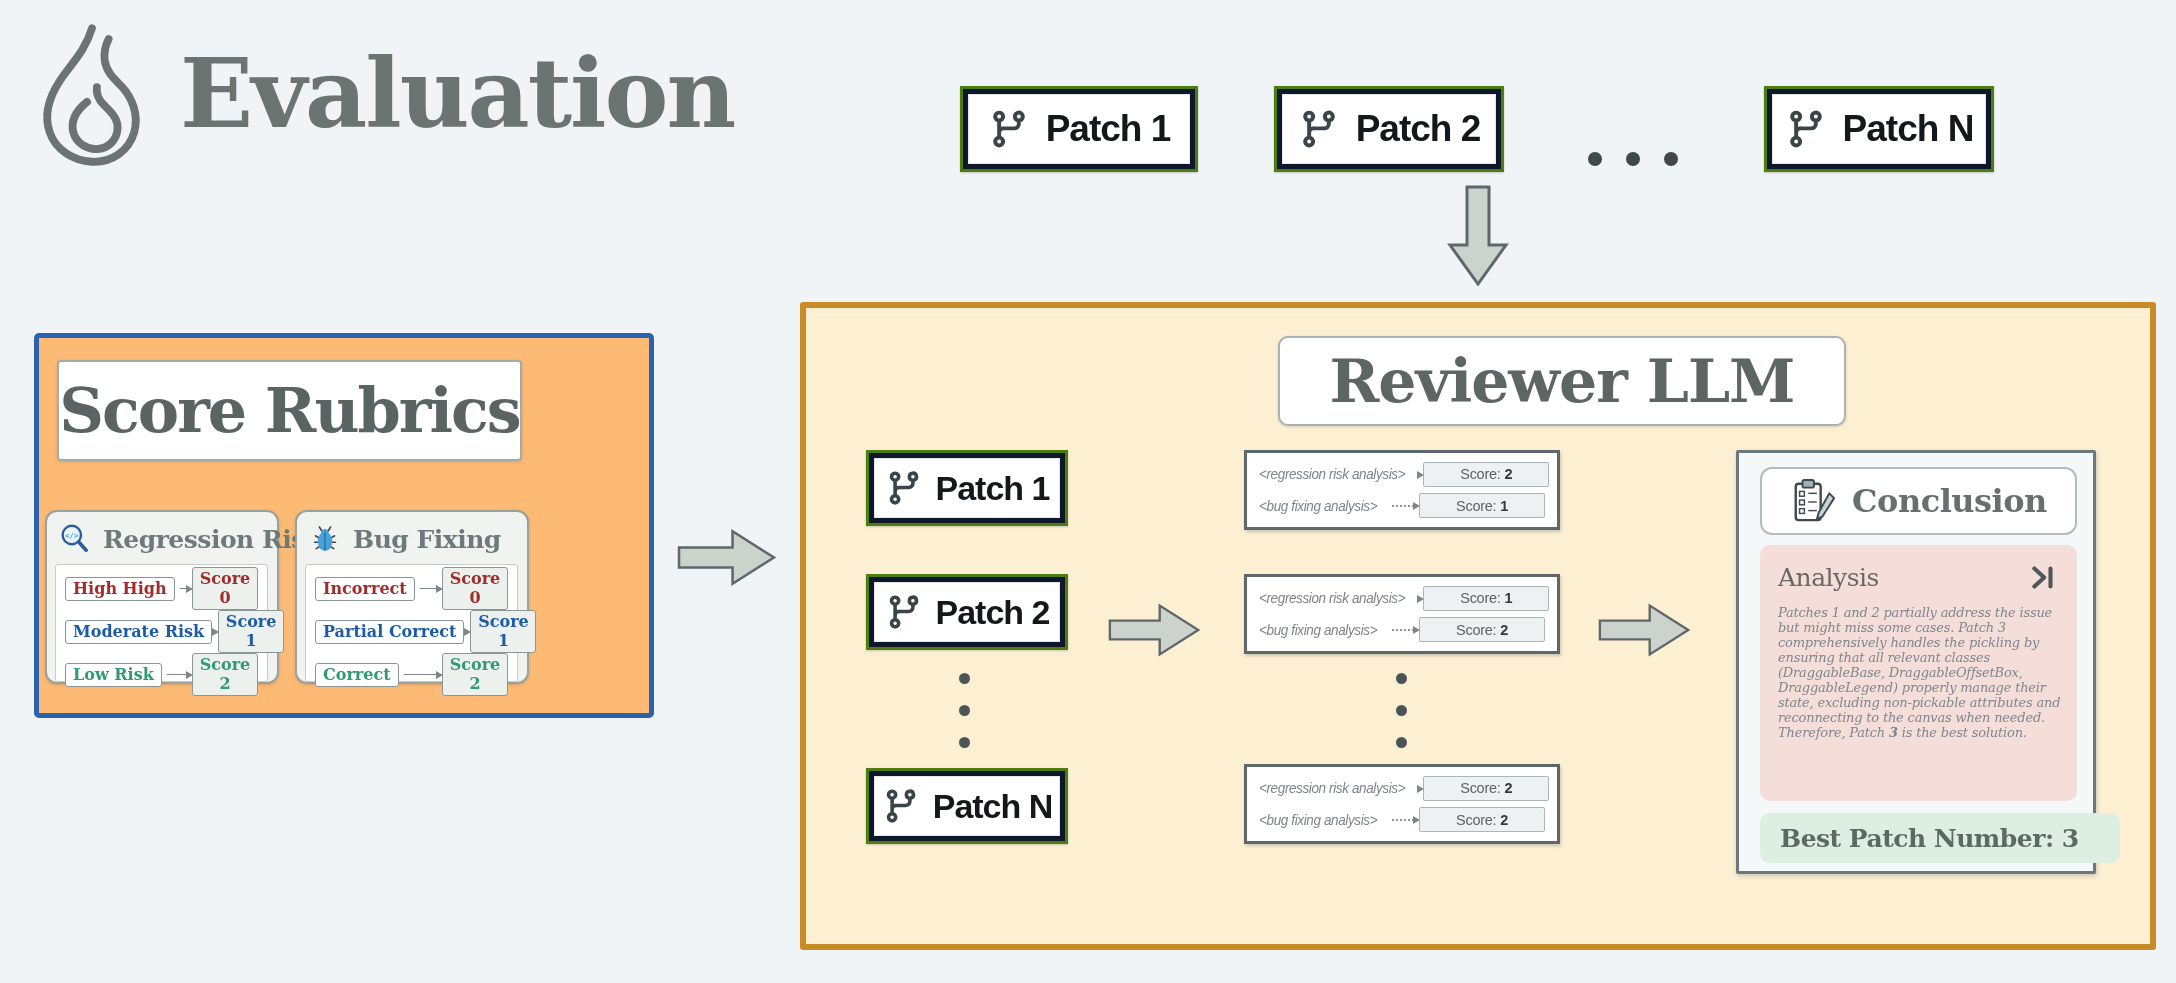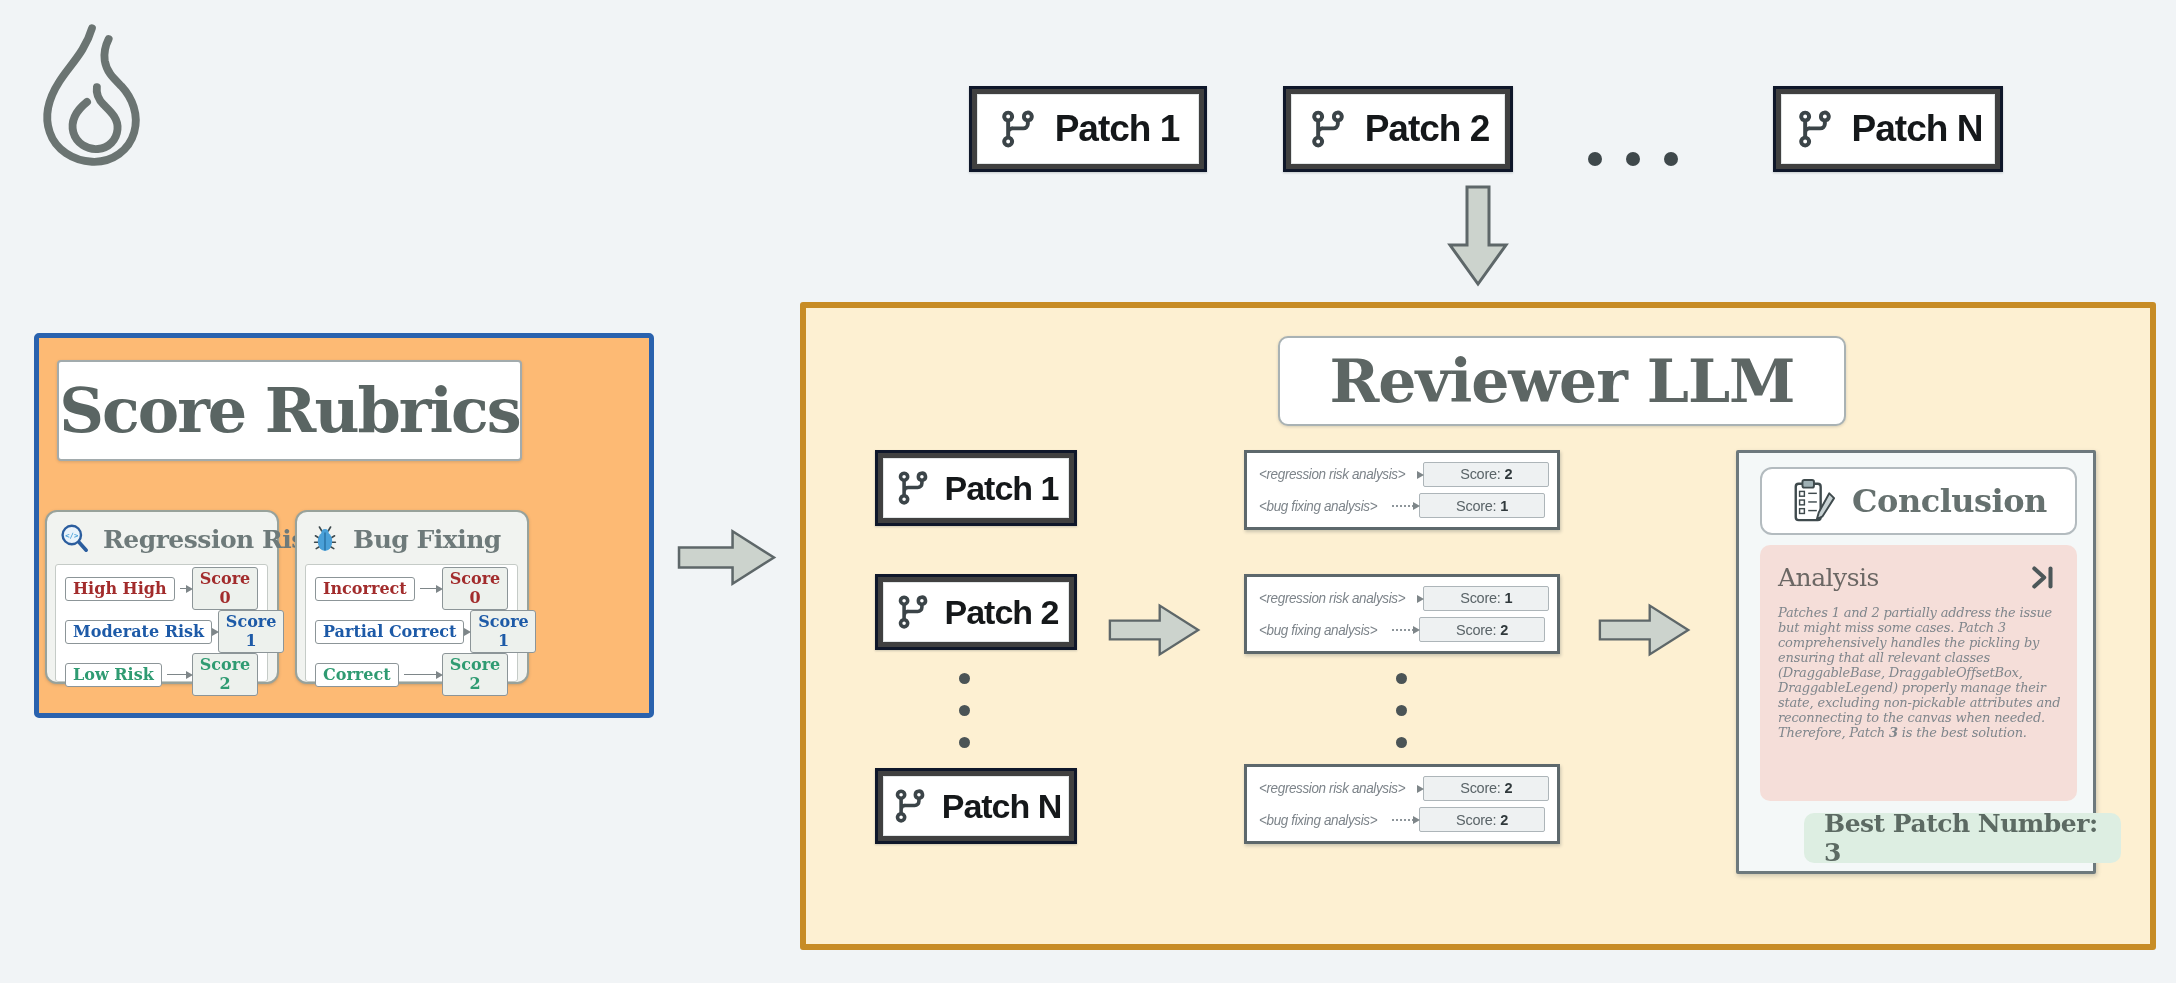--- a/index.html
+++ b/index.html
@@ -5,21 +5,21 @@
   html,body{margin:0;padding:0;background:#f1f4f6;}
   .stage{position:relative;width:2176px;height:983px;background:#f1f4f6;overflow:hidden;
          font-family:"DejaVu Serif", serif;}
   .abs{position:absolute;box-sizing:border-box;}
 
   
   .page-title{font-weight:bold;font-size:96px;color:#6b7471;letter-spacing:-2px;
               display:flex;align-items:center;height:150px;}
 
   
-  .patch-box{border:3px solid #0f172a;background:#404040;padding:5px;box-shadow:0 1px 2px rgba(60,70,75,.25);margin-left:9px;}
+  .patch-box{border:3px solid #4d7c0f;background:#0f172a;padding:5px;box-shadow:0 1px 2px rgba(60,70,75,.25);}
   .patch-inner{background:#fff;width:100%;height:100%;display:flex;align-items:center;
                justify-content:center;gap:16px;border:1px solid #e2e6e7;box-sizing:border-box;}
   .patch-label{font-family:"Liberation Sans",sans-serif;font-weight:bold;color:#15181a;letter-spacing:-1px;}
   .patch-label.big{font-size:37px;}
   .patch-label.mid{font-size:34px;}
 
   
   .hdots{display:flex;gap:24px;align-items:center;}
   .hdots i{width:14px;height:14px;border-radius:50%;background:#3f484b;}
   .vdots{display:flex;flex-direction:column;gap:21px;align-items:center;}
@@ -85,20 +85,21 @@
 <body>
 
 <div class="stage">
 
   <div class="abs" style="left:36px;top:20px;width:108px;height:150px;">
     <svg viewBox="0 0 110 150" width="108" height="150" fill="none" stroke="#6b7472" stroke-width="8" stroke-linecap="round" stroke-linejoin="round">
       <path d="M57 7 C 50 31 34 45 24 61 C 13 78 8 96 14 113 C 20 131 38 142 57 143 C 78 144 95 131 100 113 C 105 95 98 78 87 66 C 79 58 72 52 70 40 C 69 33 70 26 74 18"></path>
       <path d="M52 82 C 42 90 35 101 38 113 C 41 124 52 131 63 130 C 74 129 82 121 83 110 C 84 99 76 92 69 85 C 64 80 61 74 62 67"></path>
     </svg>
   </div>
+  <div class="abs page-title" style="left:180px;top:18px;">Evaluation</div>
 
   <div class="abs patch-box" style="left:960px;top:86px;width:238px;height:86px;">
     <div class="patch-inner">
       <span>
         <svg viewBox="0 0 16 16" width="42" height="42" fill="#3b4448">
             <path d="M9.5 3.25a2.25 2.25 0 1 1 3 2.122V6A2.5 2.5 0 0 1 10 8.5H6a1 1 0 0 0-1 1v1.128a2.251 2.251 0 1 1-1.5 0V5.372a2.25 2.25 0 1 1 1.5 0v1.836A2.493 2.493 0 0 1 6 7h4a1 1 0 0 0 1-1v-.628A2.25 2.25 0 0 1 9.5 3.25Zm-6 0a.75.75 0 1 0 1.5 0 .75.75 0 0 0-1.5 0Zm8.25-.75a.75.75 0 1 0 0 1.5.75.75 0 0 0 0-1.5ZM4.25 12a.75.75 0 1 0 0 1.5.75.75 0 0 0 0-1.5Z"></path>
           </svg>
       </span>
       <span class="patch-label big">Patch 1</span>
     </div>
@@ -392,20 +393,20 @@
               <path d="M7 5 L18 15 L7 25"></path>
                 <line x1="25" y1="5" x2="25" y2="25"></line>
             </svg>
           </span>
         </div>
         <div class="analysis-para">
           <span>Patches 1 and 2 partially address the issue but might miss some cases. Patch 3 comprehensively handles the pickling by ensuring that all relevant classes (DraggableBase, DraggableOffsetBox, DraggableLegend) properly manage their state, excluding non-pickable attributes and reconnecting to the canvas when needed. Therefore, Patch </span><b>3</b><span> is the best solution.</span>
         </div>
       </div>
 
-      <div class="abs best-box" style="left:21px;top:360px;width:317px;height:50px;margin-left:44px;">
+      <div class="abs best-box" style="left:21px;top:360px;width:360px;height:50px;">
         <span class="best-label">Best Patch Number: 3</span>
       </div>
 
     </div>
   </div>
 
 </div>
 
 </body></html>

